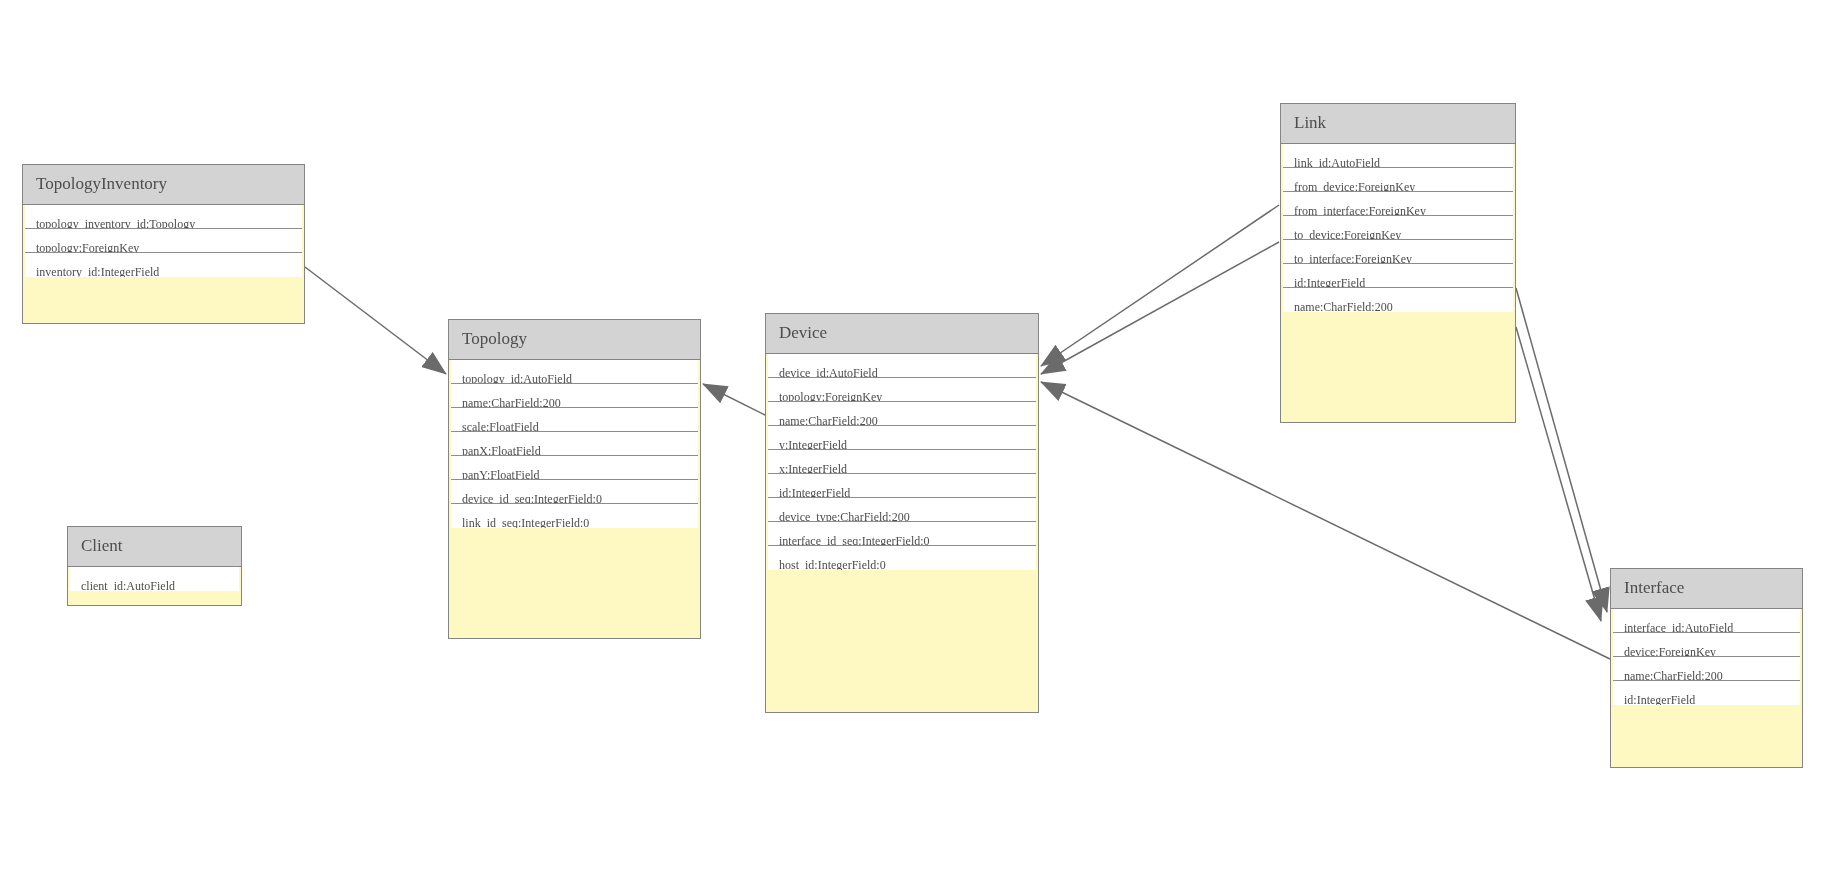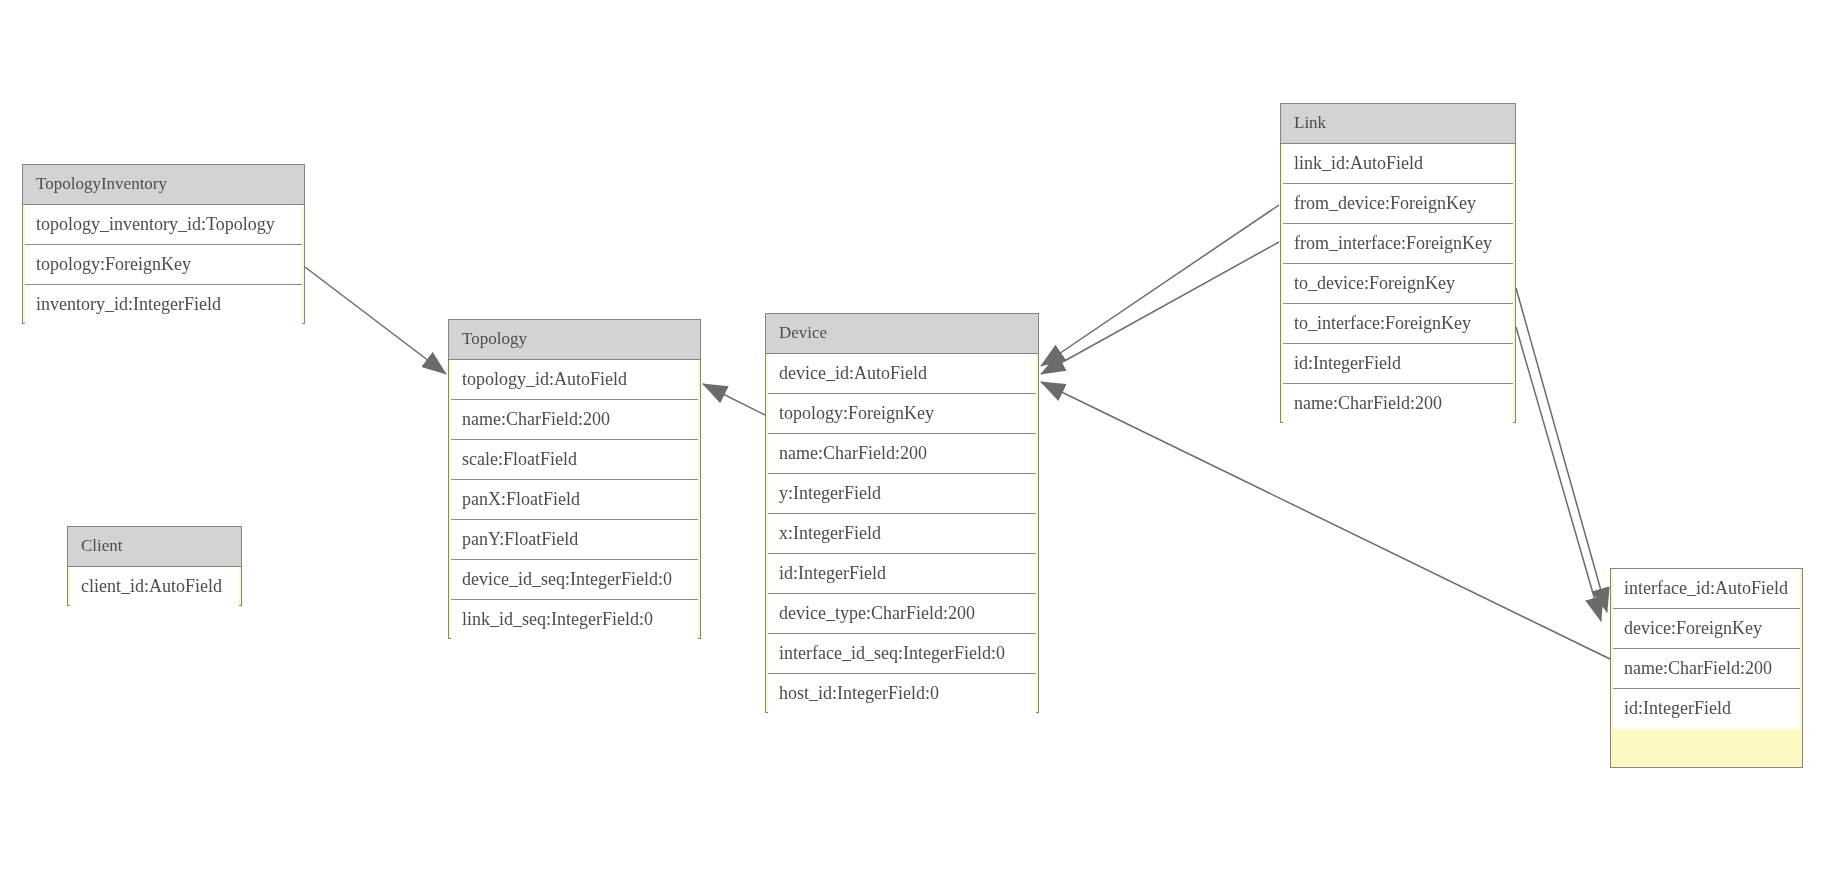--- a/index.html
+++ b/index.html
@@ -44,26 +44,26 @@
     background: #d3d3d3;
     border-bottom: 1.5px solid #848484;
     padding-left: 13px;
     font-size: 17px;
     color: #4d4d4d;
     white-space: nowrap;
     overflow: hidden;
   }
   .entity-row {
     box-sizing: border-box;
-    height: 40px;
+    height: 24px;
     line-height: 38px;
     border-bottom: 1.5px solid #8c8c8c;
     margin: 0 2px;
     padding-left: 11px;
-    font-size: 18px;
+    font-size: 12px;
     color: #4d4d4d;
     white-space: nowrap;
     overflow: hidden;
     background: #ffffff;
   }
   .entity-row:last-child {
     border-bottom: none;
   }
 </style>
 </head>
@@ -123,19 +123,20 @@
         <div class="entity-header">Link</div>
         <div class="entity-row">link_id:AutoField</div>
         <div class="entity-row">from_device:ForeignKey</div>
         <div class="entity-row">from_interface:ForeignKey</div>
         <div class="entity-row">to_device:ForeignKey</div>
         <div class="entity-row">to_interface:ForeignKey</div>
         <div class="entity-row">id:IntegerField</div>
         <div class="entity-row">name:CharField:200</div>
       </div>
       <div class="entity-box" style="left: 1610px; top: 568px; width: 193px; height: 200px;">
+        <div class="entity-header">Interface</div>
         <div class="entity-row">interface_id:AutoField</div>
         <div class="entity-row">device:ForeignKey</div>
         <div class="entity-row">name:CharField:200</div>
         <div class="entity-row">id:IntegerField</div>
       </div>
     </div>
 </div>
 
 </body></html>

